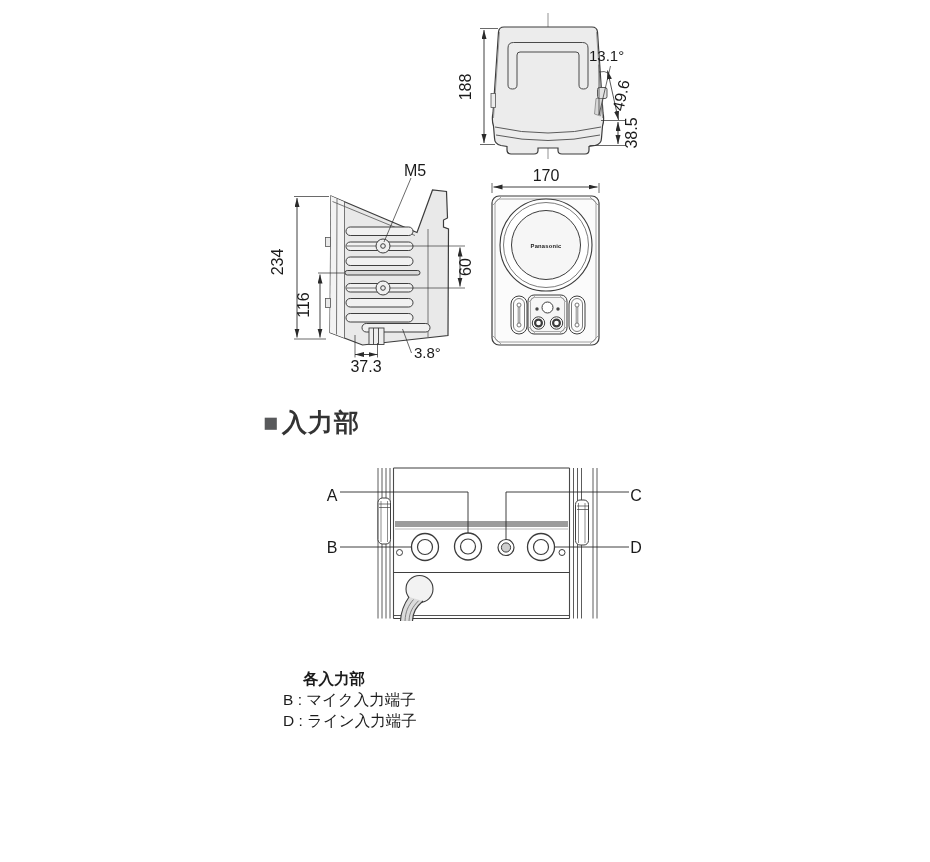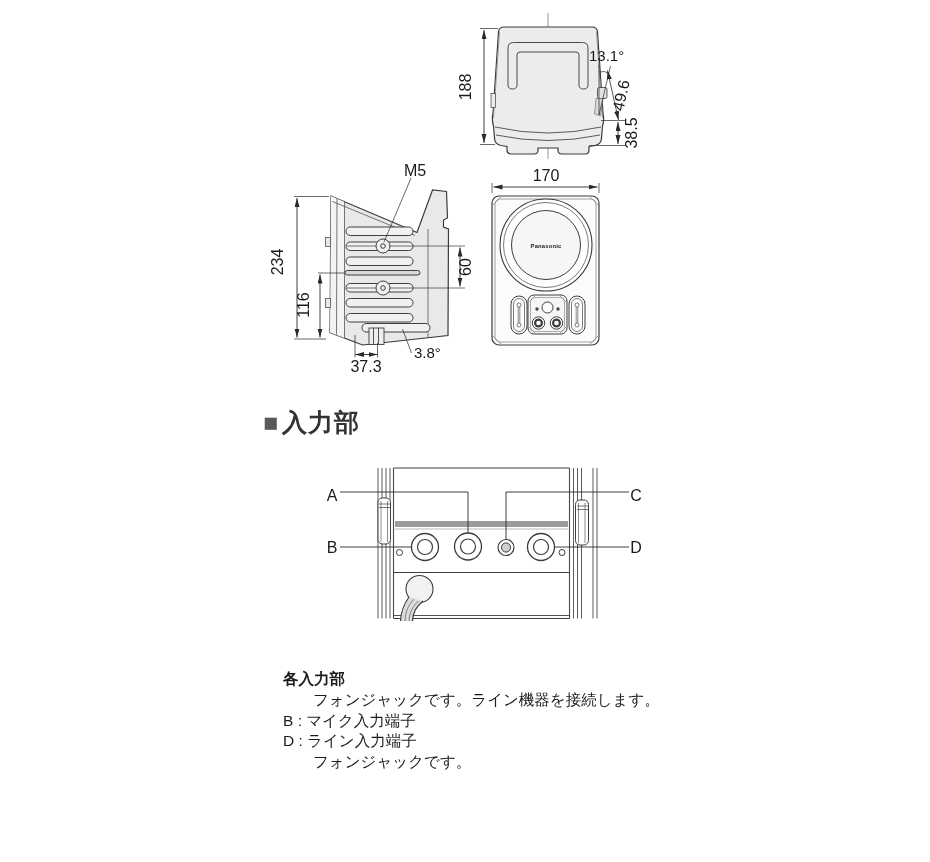--- a/index.html
+++ b/index.html
@@ -13,21 +13,21 @@
   .dim15{font-size:15px;}
   .hdr{
     left:263px;top:406px;display:flex;align-items:center;gap:3px;
     font-size:25px;font-weight:600;color:#333333;letter-spacing:1px;
   }
   .hdr .sq{font-size:25px;line-height:1;color:#58595b;font-weight:400;}
   .desc{
     left:283px;top:669px;width:430px;font-size:15.5px;line-height:20.8px;
     color:#1c1c1c;
   }
-  .desc .t{font-weight:bold;}
+  .desc .t{font-weight:bold;margin-left:20px;}
   .desc .ind{padding-left:30px;}
   .desc sup{font-size:9px;vertical-align:super;line-height:0;}
 </style>
 </head>
 <body>
 
 <svg class="abs" style="left:440px;top:8px;" width="230" height="157" viewBox="0 0 230 157">
   <defs>
     <marker id="a1" markerUnits="userSpaceOnUse" markerWidth="10" markerHeight="6" refX="9" refY="2.5" orient="auto-start-reverse">
       <path d="M0 0 L9 2.5 L0 5 Z" fill="#2a2a2a"></path>
@@ -306,17 +306,15 @@
   </g>
 
   <text class="dim" x="12" y="46" text-anchor="middle">A</text>
   <text class="dim" x="12" y="97.5" text-anchor="middle">B</text>
   <text class="dim" x="316" y="46" text-anchor="middle">C</text>
   <text class="dim" x="316" y="97.5" text-anchor="middle">D</text>
 </svg>
 
 <div class="abs desc">
   <div class="t">各入力部</div>
-  <div class="ind">フォンジャックです。ライン機器を接続します。</div>
   <div>B : マイク入力端子</div>
   <div>D : ライン入力端子</div>
-  <div class="ind">フォンジャックです。</div>
 </div>
 
 </body></html>

